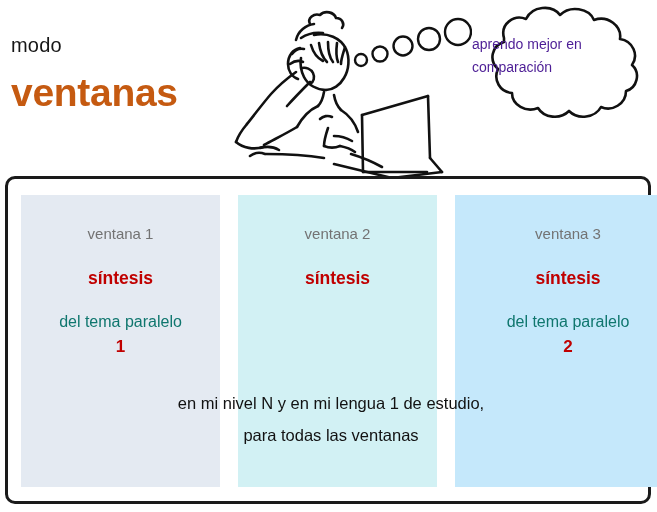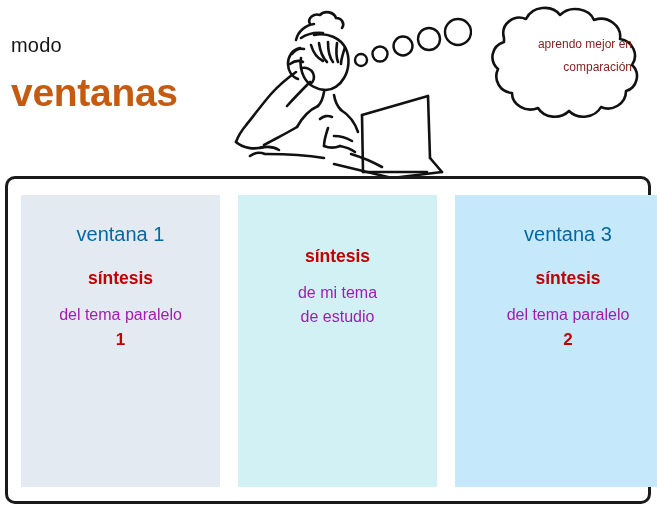--- a/index.html
+++ b/index.html
@@ -63,24 +63,24 @@
     left: 446px;
     top: 2px;
     width: 211px;
     height: 136px;
   }
   #bubble-text {
     position: absolute;
     left: 472px;
     top: 33px;
     width: 160px;
-    text-align: right;
-    font-size: 12px;
+    text-align: left;
+    font-size: 14px;
     line-height: 23px;
-    color: #7f1d1d;
+    color: #4c1d95;
   }
 
   
   #frame {
     position: absolute;
     left: 5px;
     top: 176px;
     width: 646px;
     height: 328px;
     border: 3px solid #1a1a1a;
@@ -107,36 +107,36 @@
   .col-3 { left: 434px; width: 226px; background: #C5E8FB; }
 
   .col-inner {
     position: relative;
     width: 100%;
     text-align: center;
     padding-top: 28px;
     box-sizing: border-box;
   }
   .win-title {
-    font-size: 20px;
+    font-size: 15px;
     line-height: 22px;
-    color: #0369a1;
+    color: #737373;
   }
   .synth {
     margin-top: 22px;
     font-size: 17.5px;
     line-height: 23px;
     font-weight: bold;
     color: #C00000;
   }
   .desc {
-    margin-top: 13px;
+    margin-top: 20px;
     font-size: 16px;
     line-height: 24px;
-    color: #a21caf;
+    color: #0f766e;
     white-space: pre-line;
   }
   .desc-num {
     font-size: 17px;
     line-height: 25px;
     font-weight: bold;
     color: #C00000;
   }
 
   
@@ -262,30 +262,31 @@
       <div class="col-inner">
         <div class="win-title">ventana 1</div>
         <div class="synth">síntesis</div>
         <div class="desc">del tema paralelo</div>
         <div class="desc-num">1</div>
       </div>
     </div>
 
     <div class="column col-2">
       <div class="col-inner">
+        <div class="win-title">ventana 2</div>
         <div class="synth">síntesis</div>
-        <div class="desc">de mi tema
-de estudio</div>
         <div class="desc-num"></div>
       </div>
     </div>
 
     <div class="column col-3">
       <div class="col-inner">
         <div class="win-title">ventana 3</div>
         <div class="synth">síntesis</div>
         <div class="desc">del tema paralelo</div>
         <div class="desc-num">2</div>
       </div>
     </div>
   </div>
 
+  <div id="footer-note">en mi nivel N  y en mi lengua 1 de estudio,
+para todas las ventanas</div>
 </div>
 
 </body></html>

